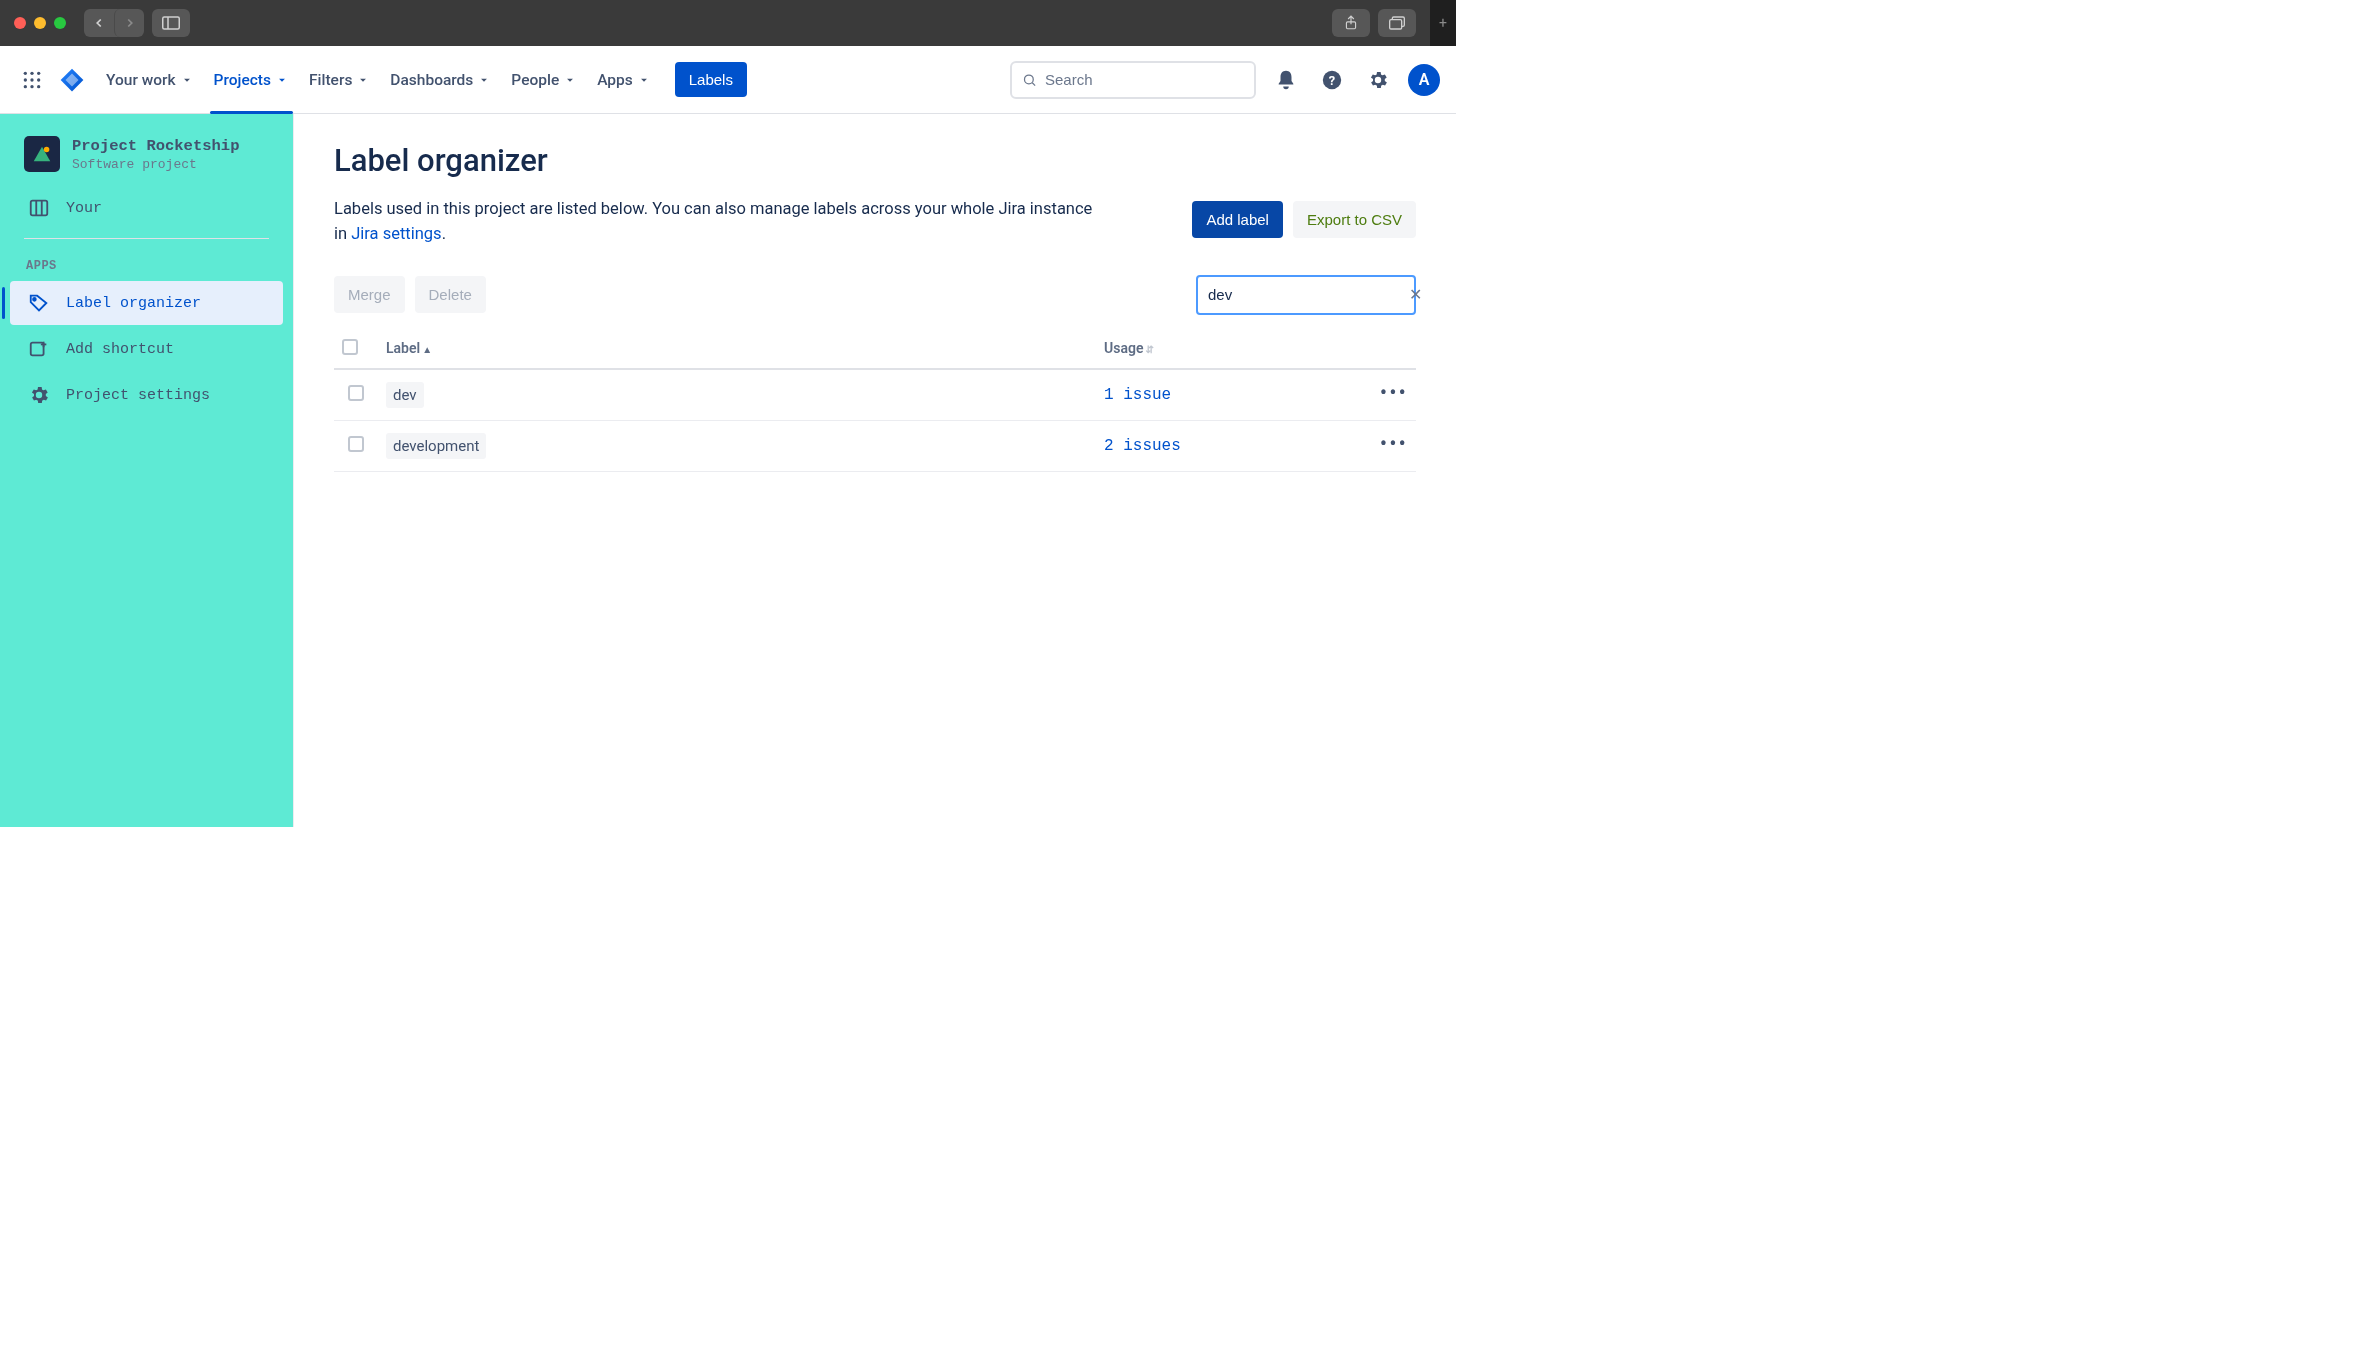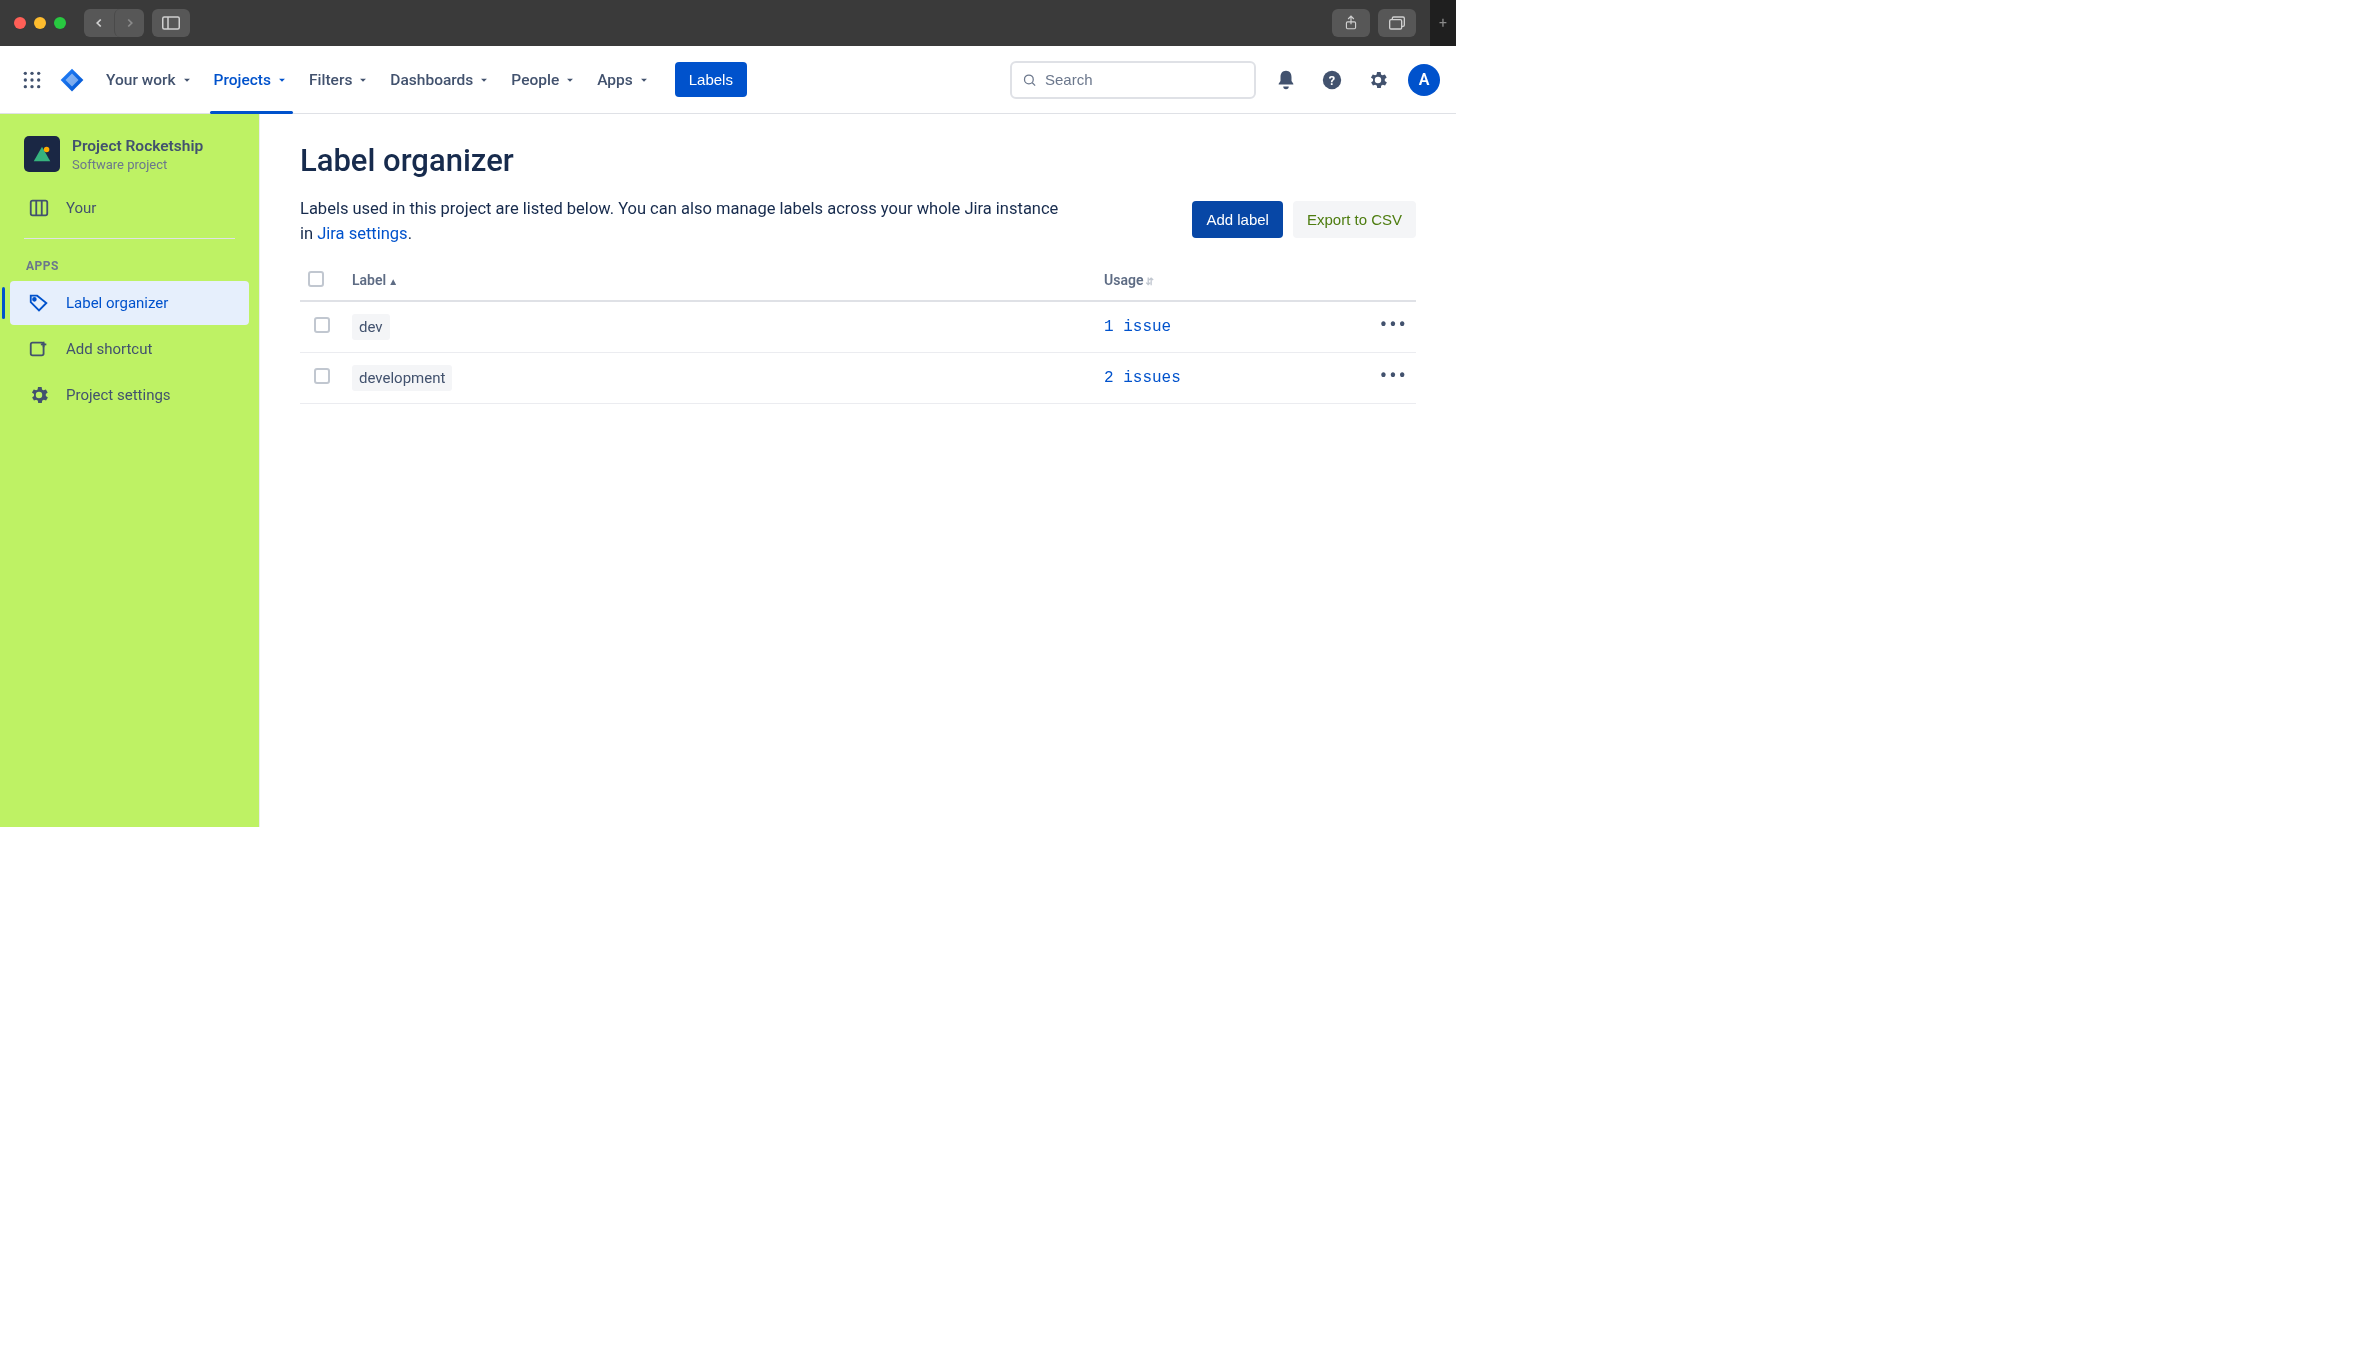--- a/index.html
+++ b/index.html
@@ -82,23 +82,24 @@
   .search-box input { border:none; outline:none; font-size:15px; flex:1; color:#172B4D; background:transparent;}
   .search-box input::placeholder{ color:#6B778C;}
   .topbar-icon { width:32px; height:32px; display:flex; align-items:center; justify-content:center; color:#42526E; margin-left:10px; cursor:pointer;}
   .avatar-circle { width:32px; height:32px; border-radius:50%; background:#0052CC; color:#fff; display:flex; align-items:center; justify-content:center; font-weight:600; font-size:16px; margin-left:10px; cursor:pointer;}
 
   
   .app-body { display:flex; height: calc(827px - 46px - 68px); }
 
   
   .sidebar {
-    width: 260px; border-right: 1px solid #ebecf0;
+    width: 294px; border-right: 1px solid #ebecf0;
     padding: 22px 8px 22px 8px;
-    background:#bef264;
+    background:#5eead4;
+    font-family:Liberation Mono, monospace;
   }
   .project-header { display:flex; align-items:center; gap:12px; padding: 0 8px 12px 16px;}
   .project-avatar { width:36px; height:36px; border-radius:5px; background:#1a2744; display:flex; align-items:center; justify-content:center;}
   .project-title { font-size:15.5px; font-weight:600; color:#42526E; }
   .project-subtitle { font-size:13px; color:#6B778C; margin-top:2px; }
 
   .side-item {
     display:flex; align-items:center; gap:16px;
     height:44px; padding:0 10px 0 18px; margin: 2px 2px;
     border-radius:4px;
@@ -371,20 +372,28 @@
         <p class="page-desc">
           <span>Labels used in this project are listed below. You can also manage labels across your whole Jira instance in </span><a href="#">Jira settings</a><span>.</span>
         </p>
       </div>
       <div class="header-actions">
         <button class="btn-primary">Add label</button>
         <button class="btn-default">Export to CSV</button>
       </div>
     </div>
 
+    <div class="toolbar-row">
+      <button class="btn-default disabled">Merge</button>
+      <button class="btn-default disabled">Delete</button>
+      <div class="filter-box">
+        <input type="text" value="dev" style="">
+        <span class="filter-clear">✕</span>
+      </div>
+    </div>
 
     <table class="labels">
       <thead>
         <tr>
           <th class="th-check"><span class="checkbox"></span></th>
           <th><span>Label</span><span class="sort-caret">▲</span></th>
           <th style="width:260px"><span>Usage</span><span class="sort-caret dim">⇵</span></th>
           <th class="th-actions"></th>
         </tr>
       </thead>

